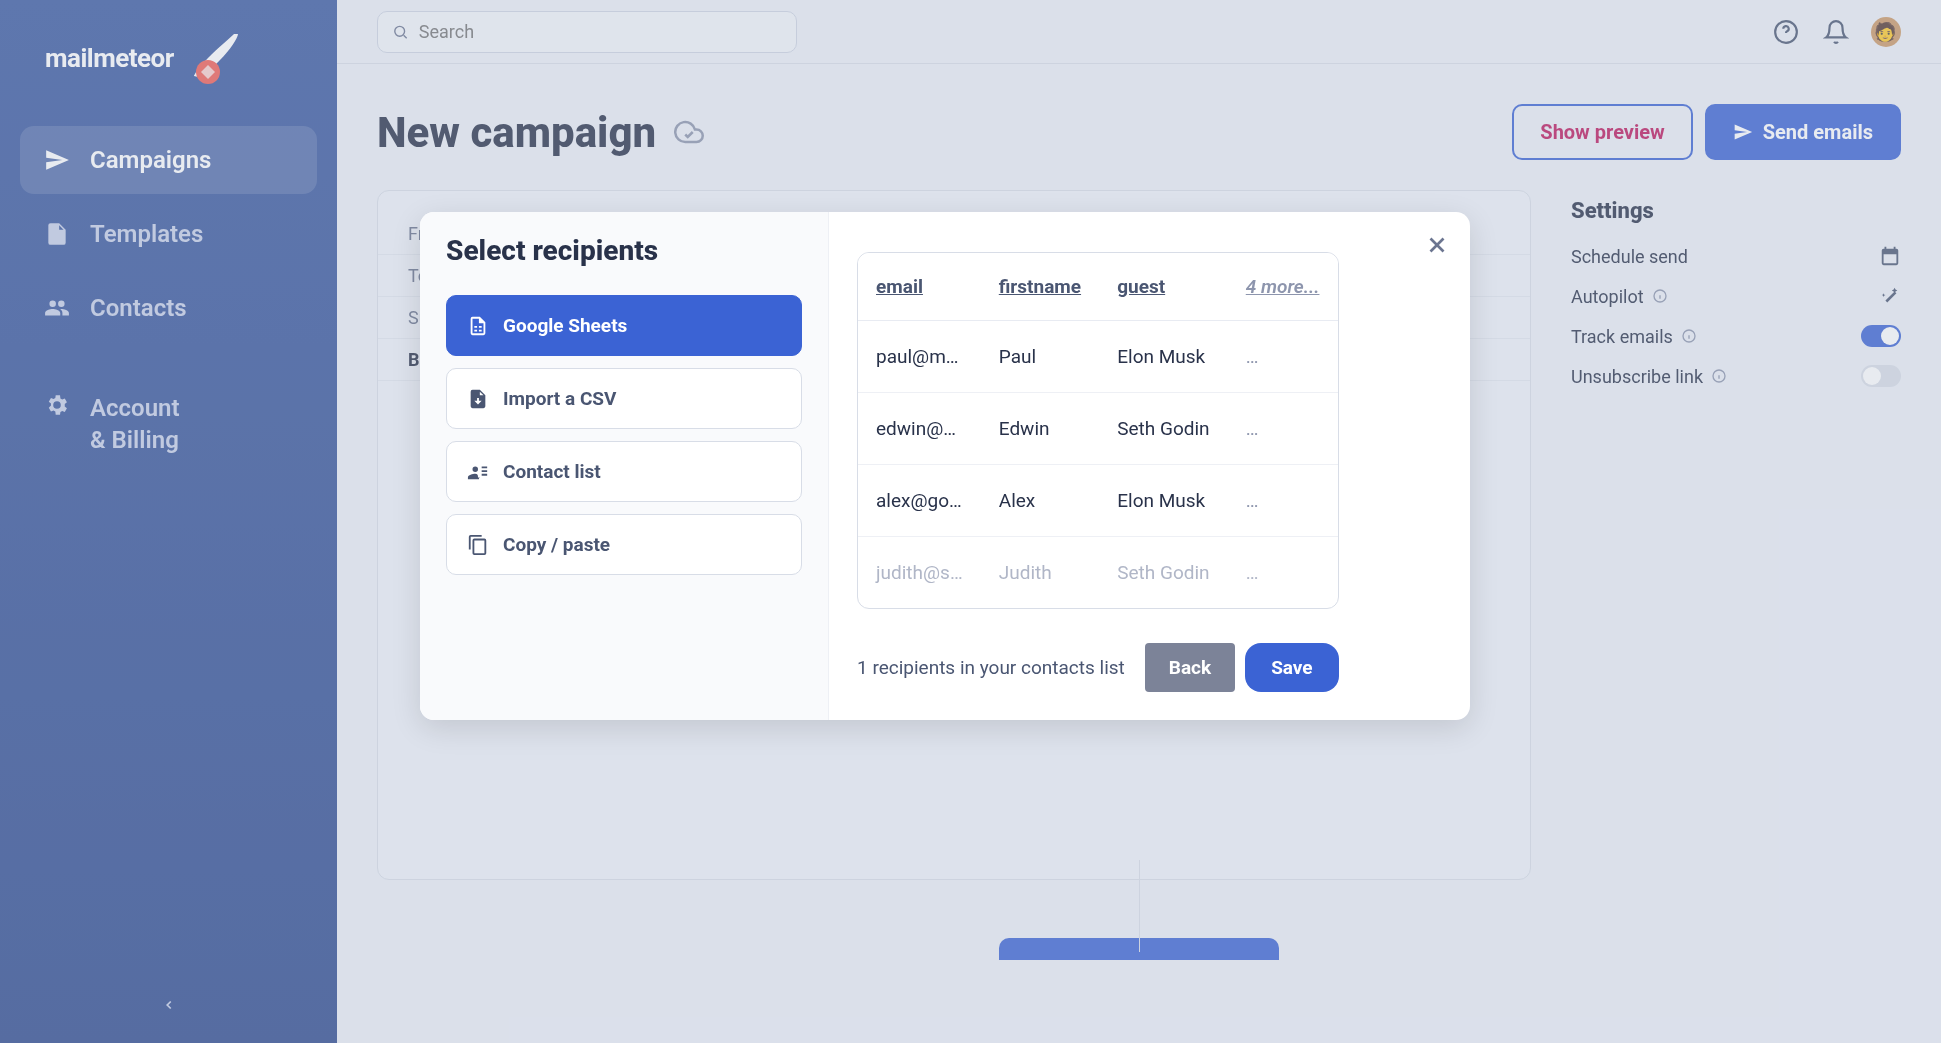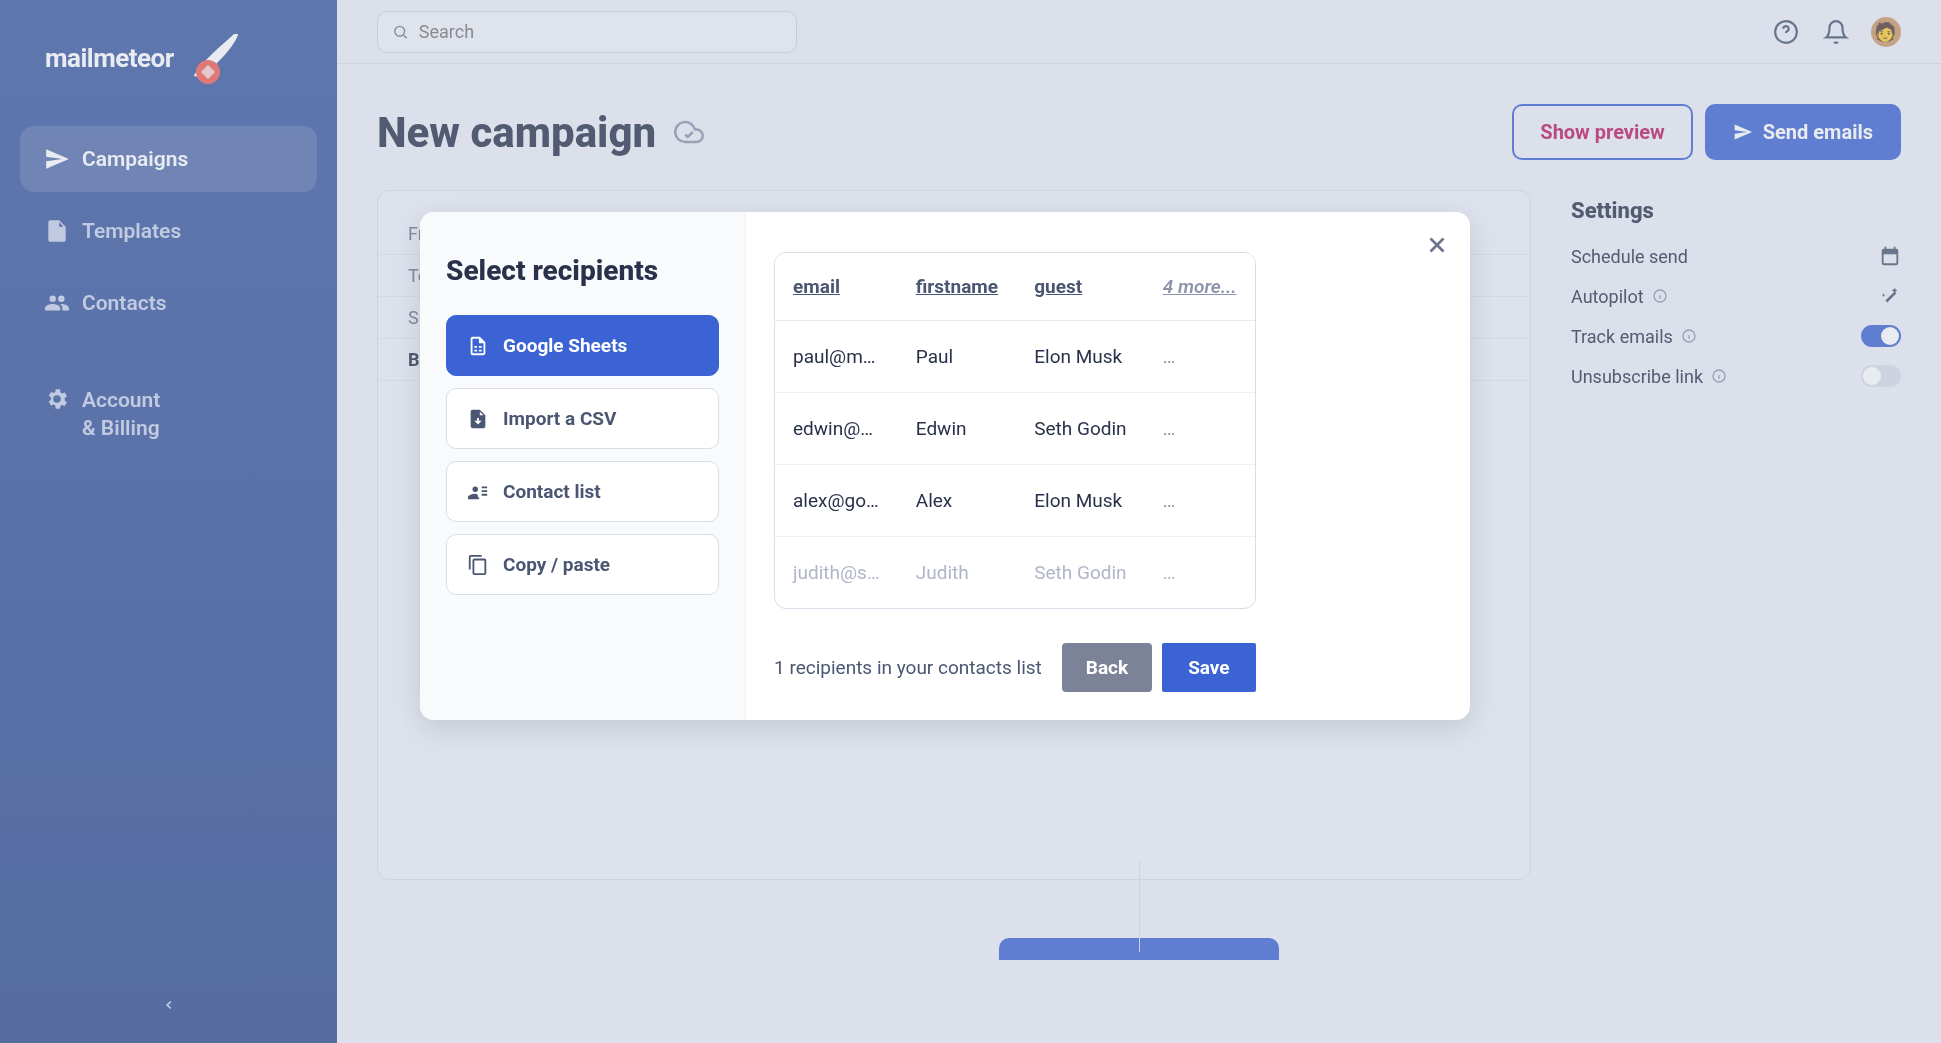--- a/index.html
+++ b/index.html
@@ -44,25 +44,25 @@
   }
   .nav {
     display: flex;
     flex-direction: column;
     padding: 0 20px;
     gap: 6px;
   }
   .nav-item, .nav-item2 {
     display: flex;
     align-items: center;
-    gap: 12px;
+    gap: 20px;
     padding: 20px 24px;
     border-radius: 14px;
     color: #c7d0e8;
-    font-size: 21px;
+    font-size: 24px;
     font-weight: 600;
     cursor: pointer;
   }
   .nav-item.active {
     background: rgba(255,255,255,0.14);
     color: #fff;
   }
   .nav-item2 {
     align-items: flex-start;
     line-height: 1.35;
@@ -301,23 +301,23 @@
     left: 420px;
     top: 212px;
     width: 1050px;
     background: #fff;
     border-radius: 14px;
     display: flex;
     box-shadow: 0 8px 30px rgba(0,0,0,0.12);
     overflow: hidden;
   }
   .modal-left {
-    width: 326px;
+    width: 409px;
     background: #f9fafc;
-    padding: 42px 26px;
+    padding: 22px 26px;
     border-right: 1px solid #eef0f5;
   }
   .modal-title {
     font-size: 28px;
     font-weight: 800;
     color: #29324a;
     margin-bottom: 28px;
   }
   .src-btn {
     width: 100%;
@@ -416,21 +416,21 @@
     border-radius: 4px;
     font-size: 19px;
     font-weight: 700;
     cursor: pointer;
   }
   .btn-blue {
     background: #3b63d4;
     color: #fff;
     border: none;
     padding: 13px 26px;
-    border-radius: 2px;
+    border-radius: 16px;
     font-size: 19px;
     font-weight: 700;
     cursor: pointer;
   }
 </style>
 </head>
 <body>
 
 <aside class="sidebar">
   <div class="logo-wrap">

